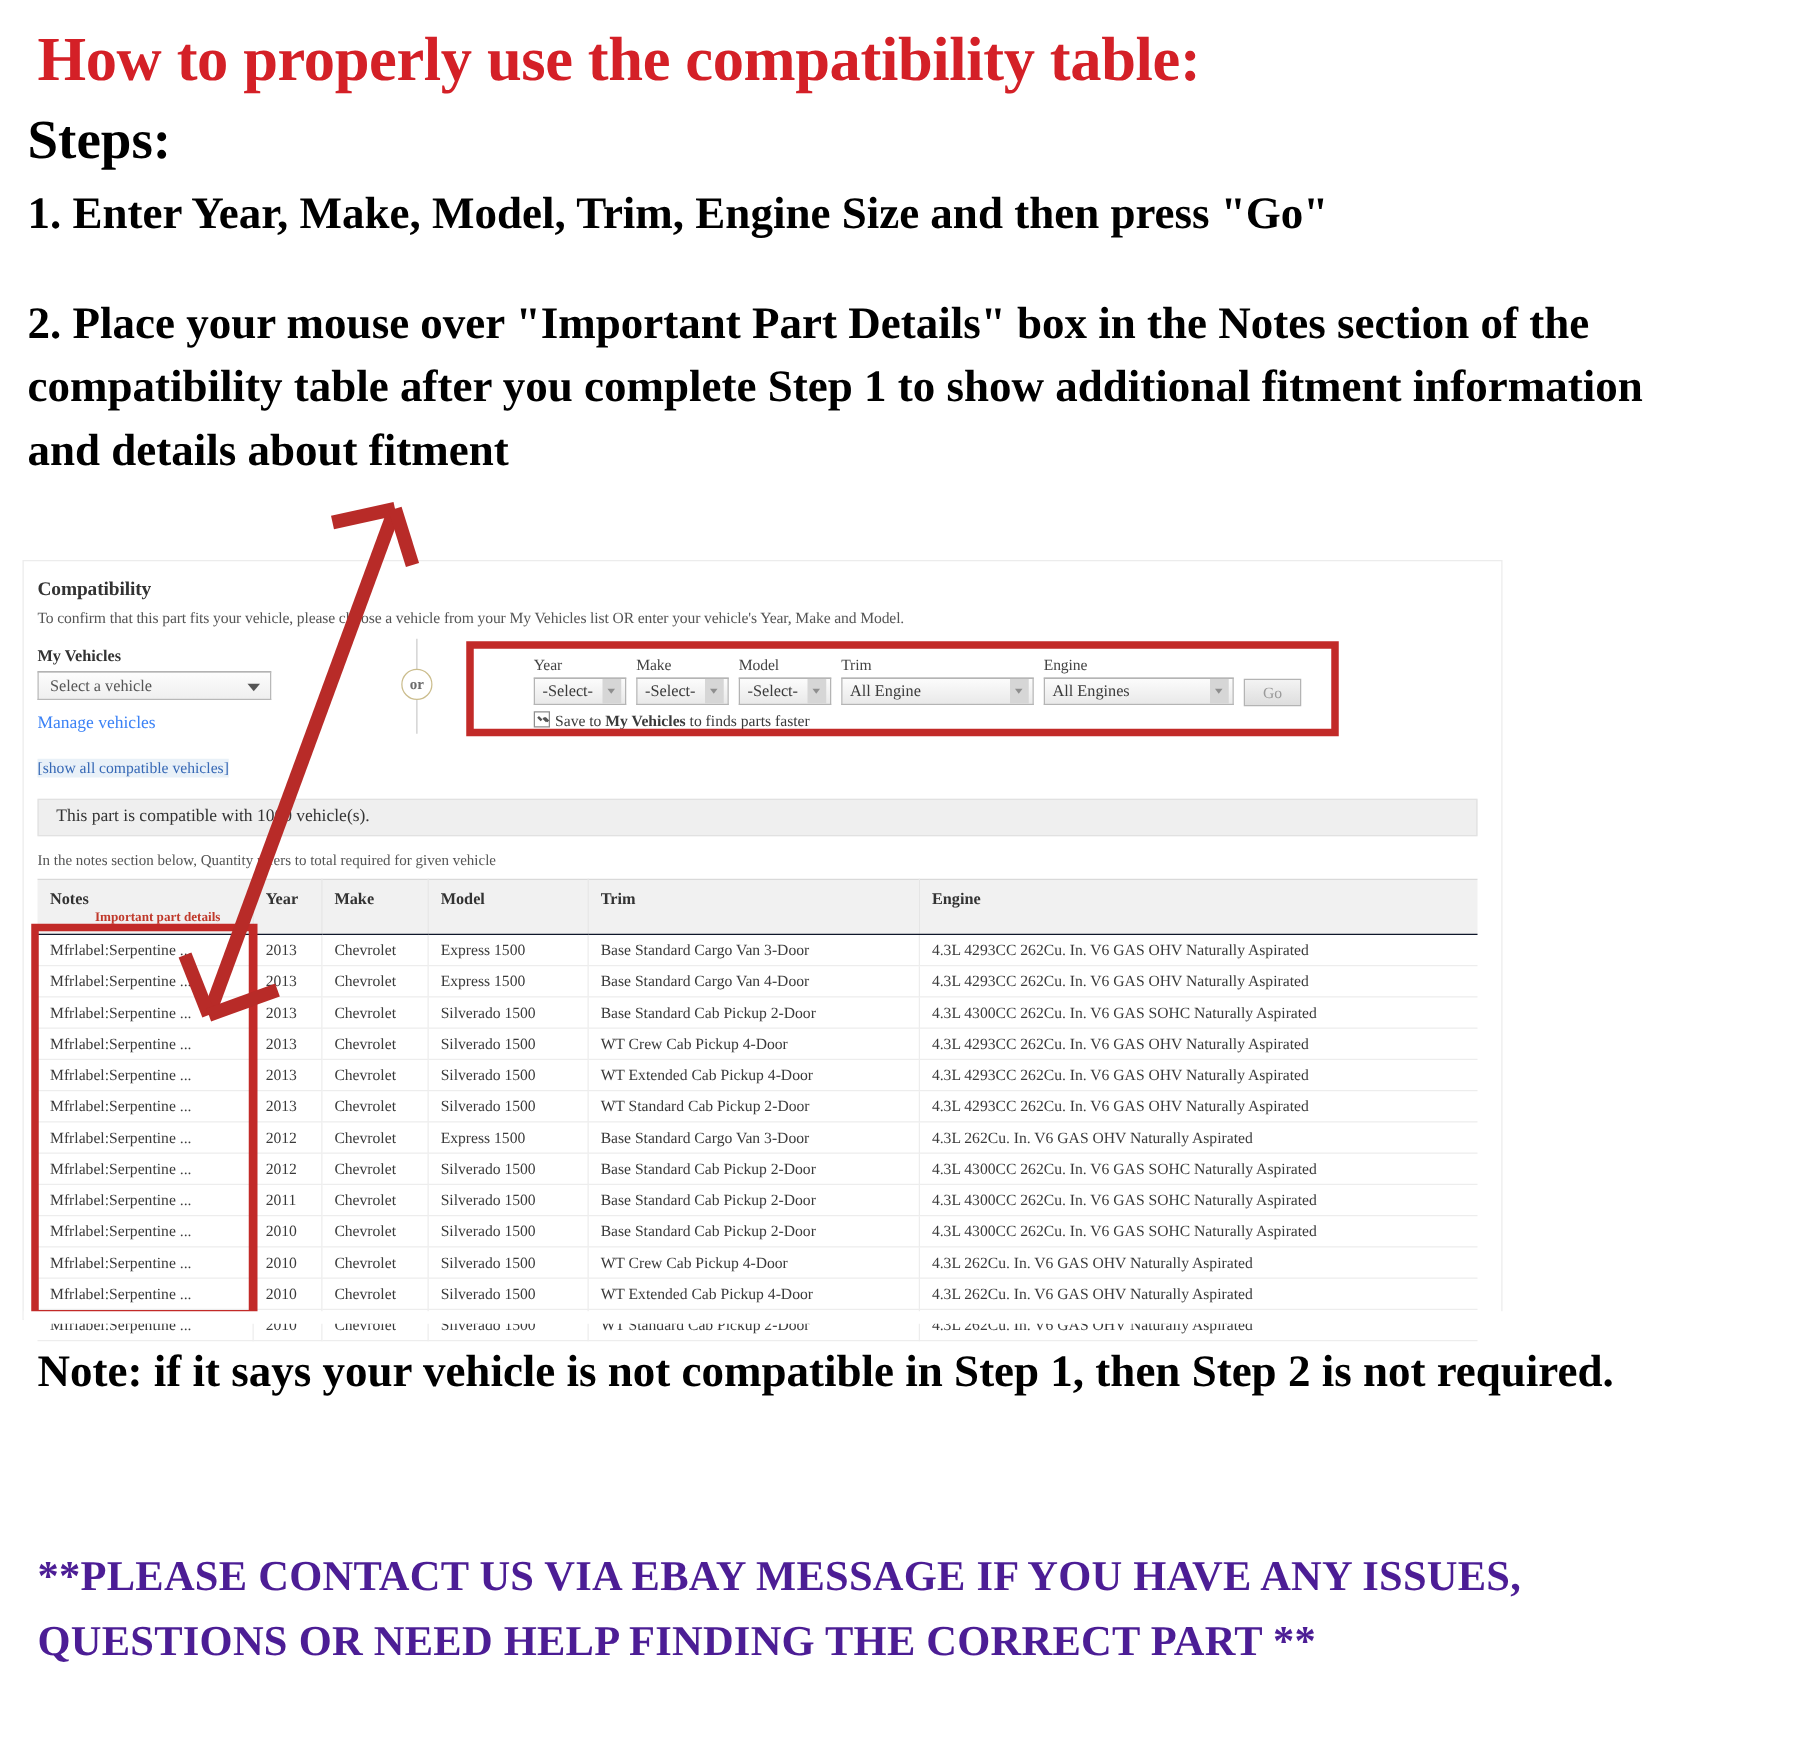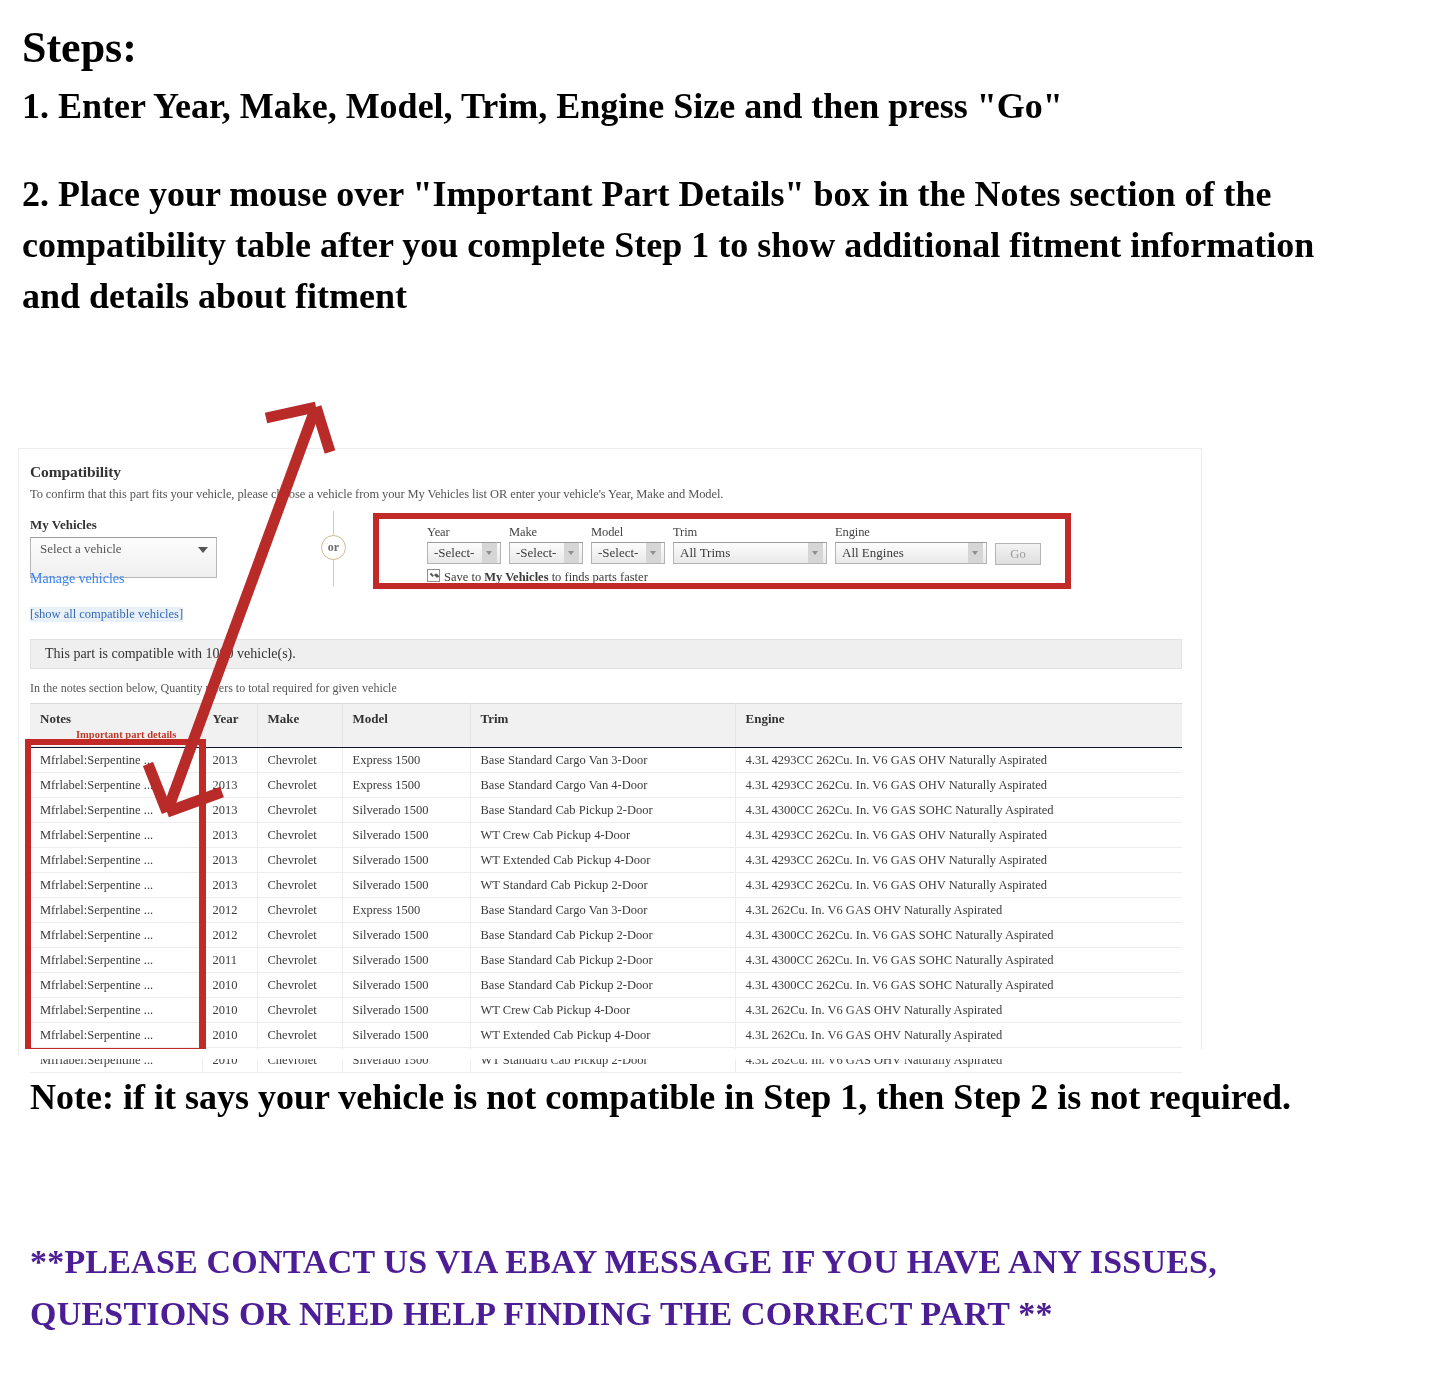--- a/index.html
+++ b/index.html
@@ -95,21 +95,21 @@
     top: 68px;
     font-size: 13px;
     font-weight: bold;
     color: #333333;
   }
   .myveh-select {
     position: absolute;
     left: 11px;
     top: 88px;
     width: 187px;
-    height: 41px;
+    height: 23px;
     background: linear-gradient(#fdfdfd, #efefef);
     border: 1px solid #b8b8b8;
     border-top-color: #9a9a9a;
     box-sizing: border-box;
     font-size: 13px;
     color: #555555;
     line-height: 21px;
     padding-left: 9px;
   }
   .myveh-select .caret {
@@ -402,20 +402,21 @@
     line-height: 1.52;
     color: #4c1d95;
     letter-spacing: 0.2px;
     margin-top: 36px;
   }
 </style>
 </head>
 <body>
 
 <div class="instructions">
+  <div class="title-red">How to properly use the compatibility table:</div>
   <div class="steps-label">Steps:</div>
   <div class="step-line">1. Enter Year, Make, Model, Trim, Engine Size and then press "Go"</div>
   <div class="step-two">2. Place your mouse over "Important Part Details" box in the Notes section of the compatibility table after you complete Step 1 to show additional fitment information and details about fitment</div>
 </div>
 
 <div class="compat-widget">
   <div class="compat-inner">
 
     <div class="compat-heading">Compatibility</div>
     <div class="compat-sub">To confirm that this part fits your vehicle, please choose a vehicle from your My Vehicles list OR enter your vehicle's Year, Make and Model.</div>
@@ -455,21 +456,21 @@
         <span class="flabel">Model</span>
         <div class="sel">
           <span>-Select-</span>
           <span class="arrow"></span>
         </div>
       </div>
 
       <div class="field f-trim">
         <span class="flabel">Trim</span>
         <div class="sel">
-          <span>All Trims</span>
+          <span>All Engine</span>
           <span class="arrow"></span>
         </div>
       </div>
 
       <div class="field f-engine">
         <span class="flabel">Engine</span>
         <div class="sel">
           <span>All Engines</span>
           <span class="arrow"></span>
         </div>

